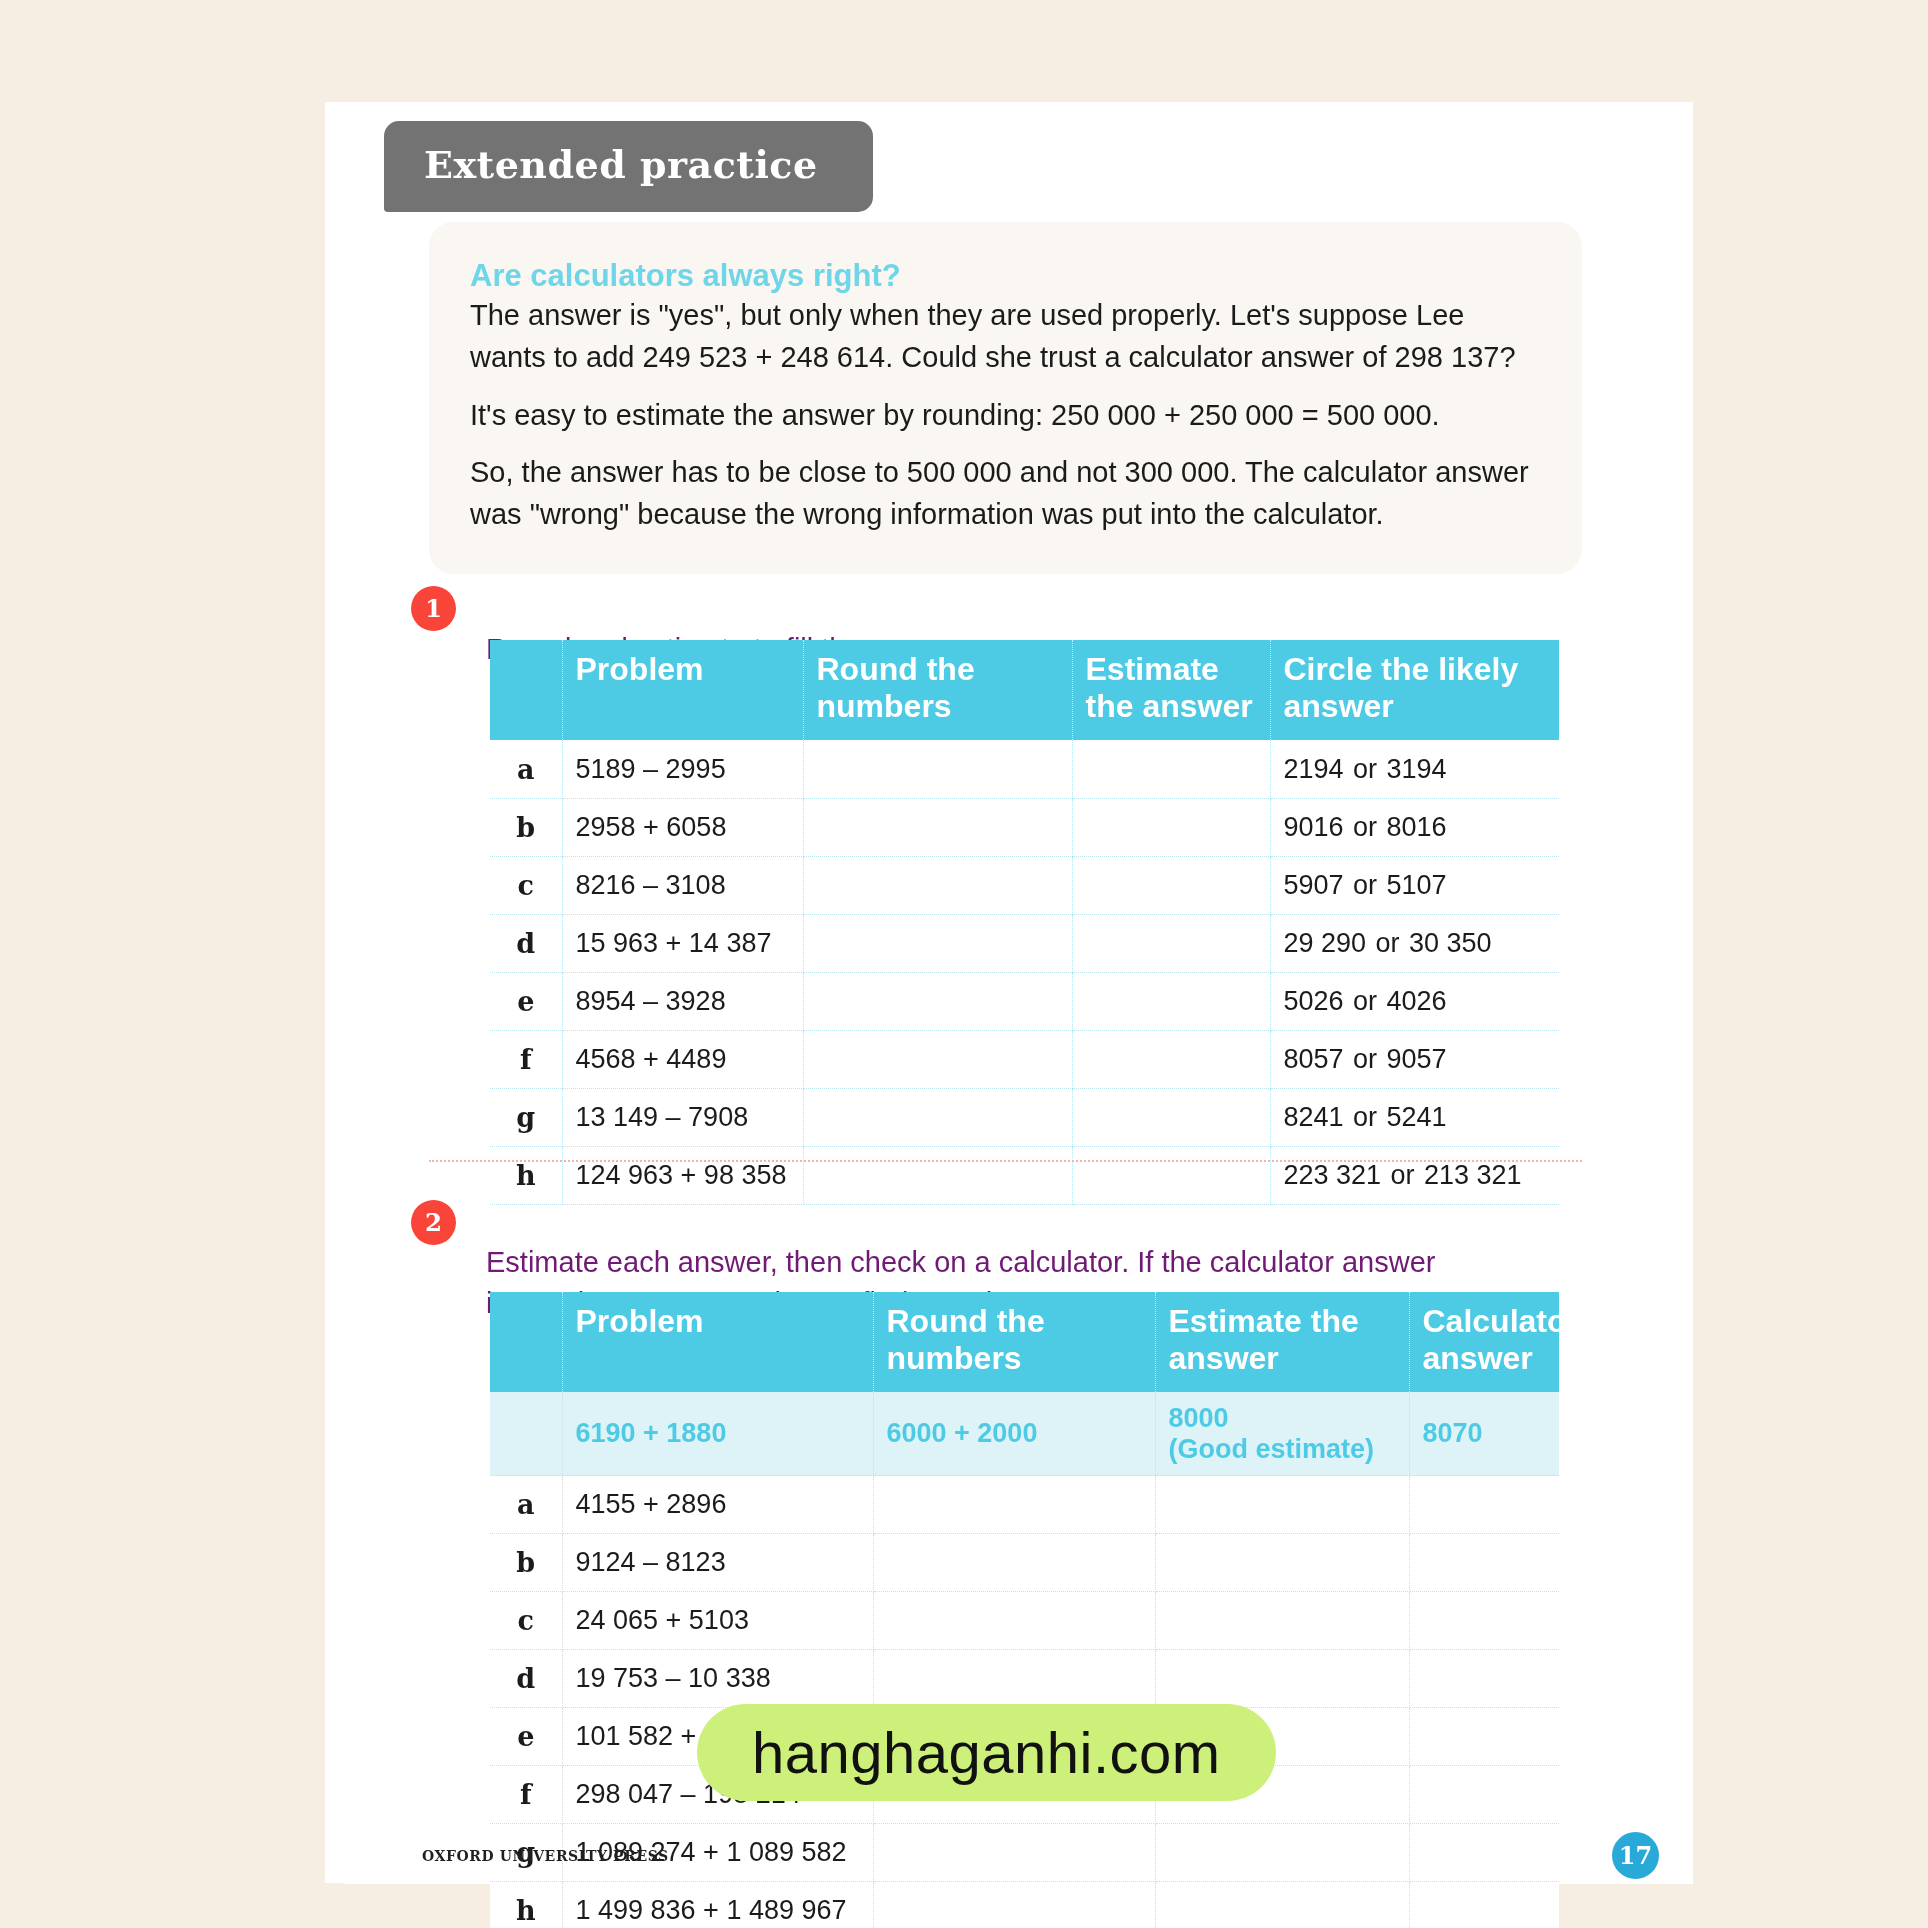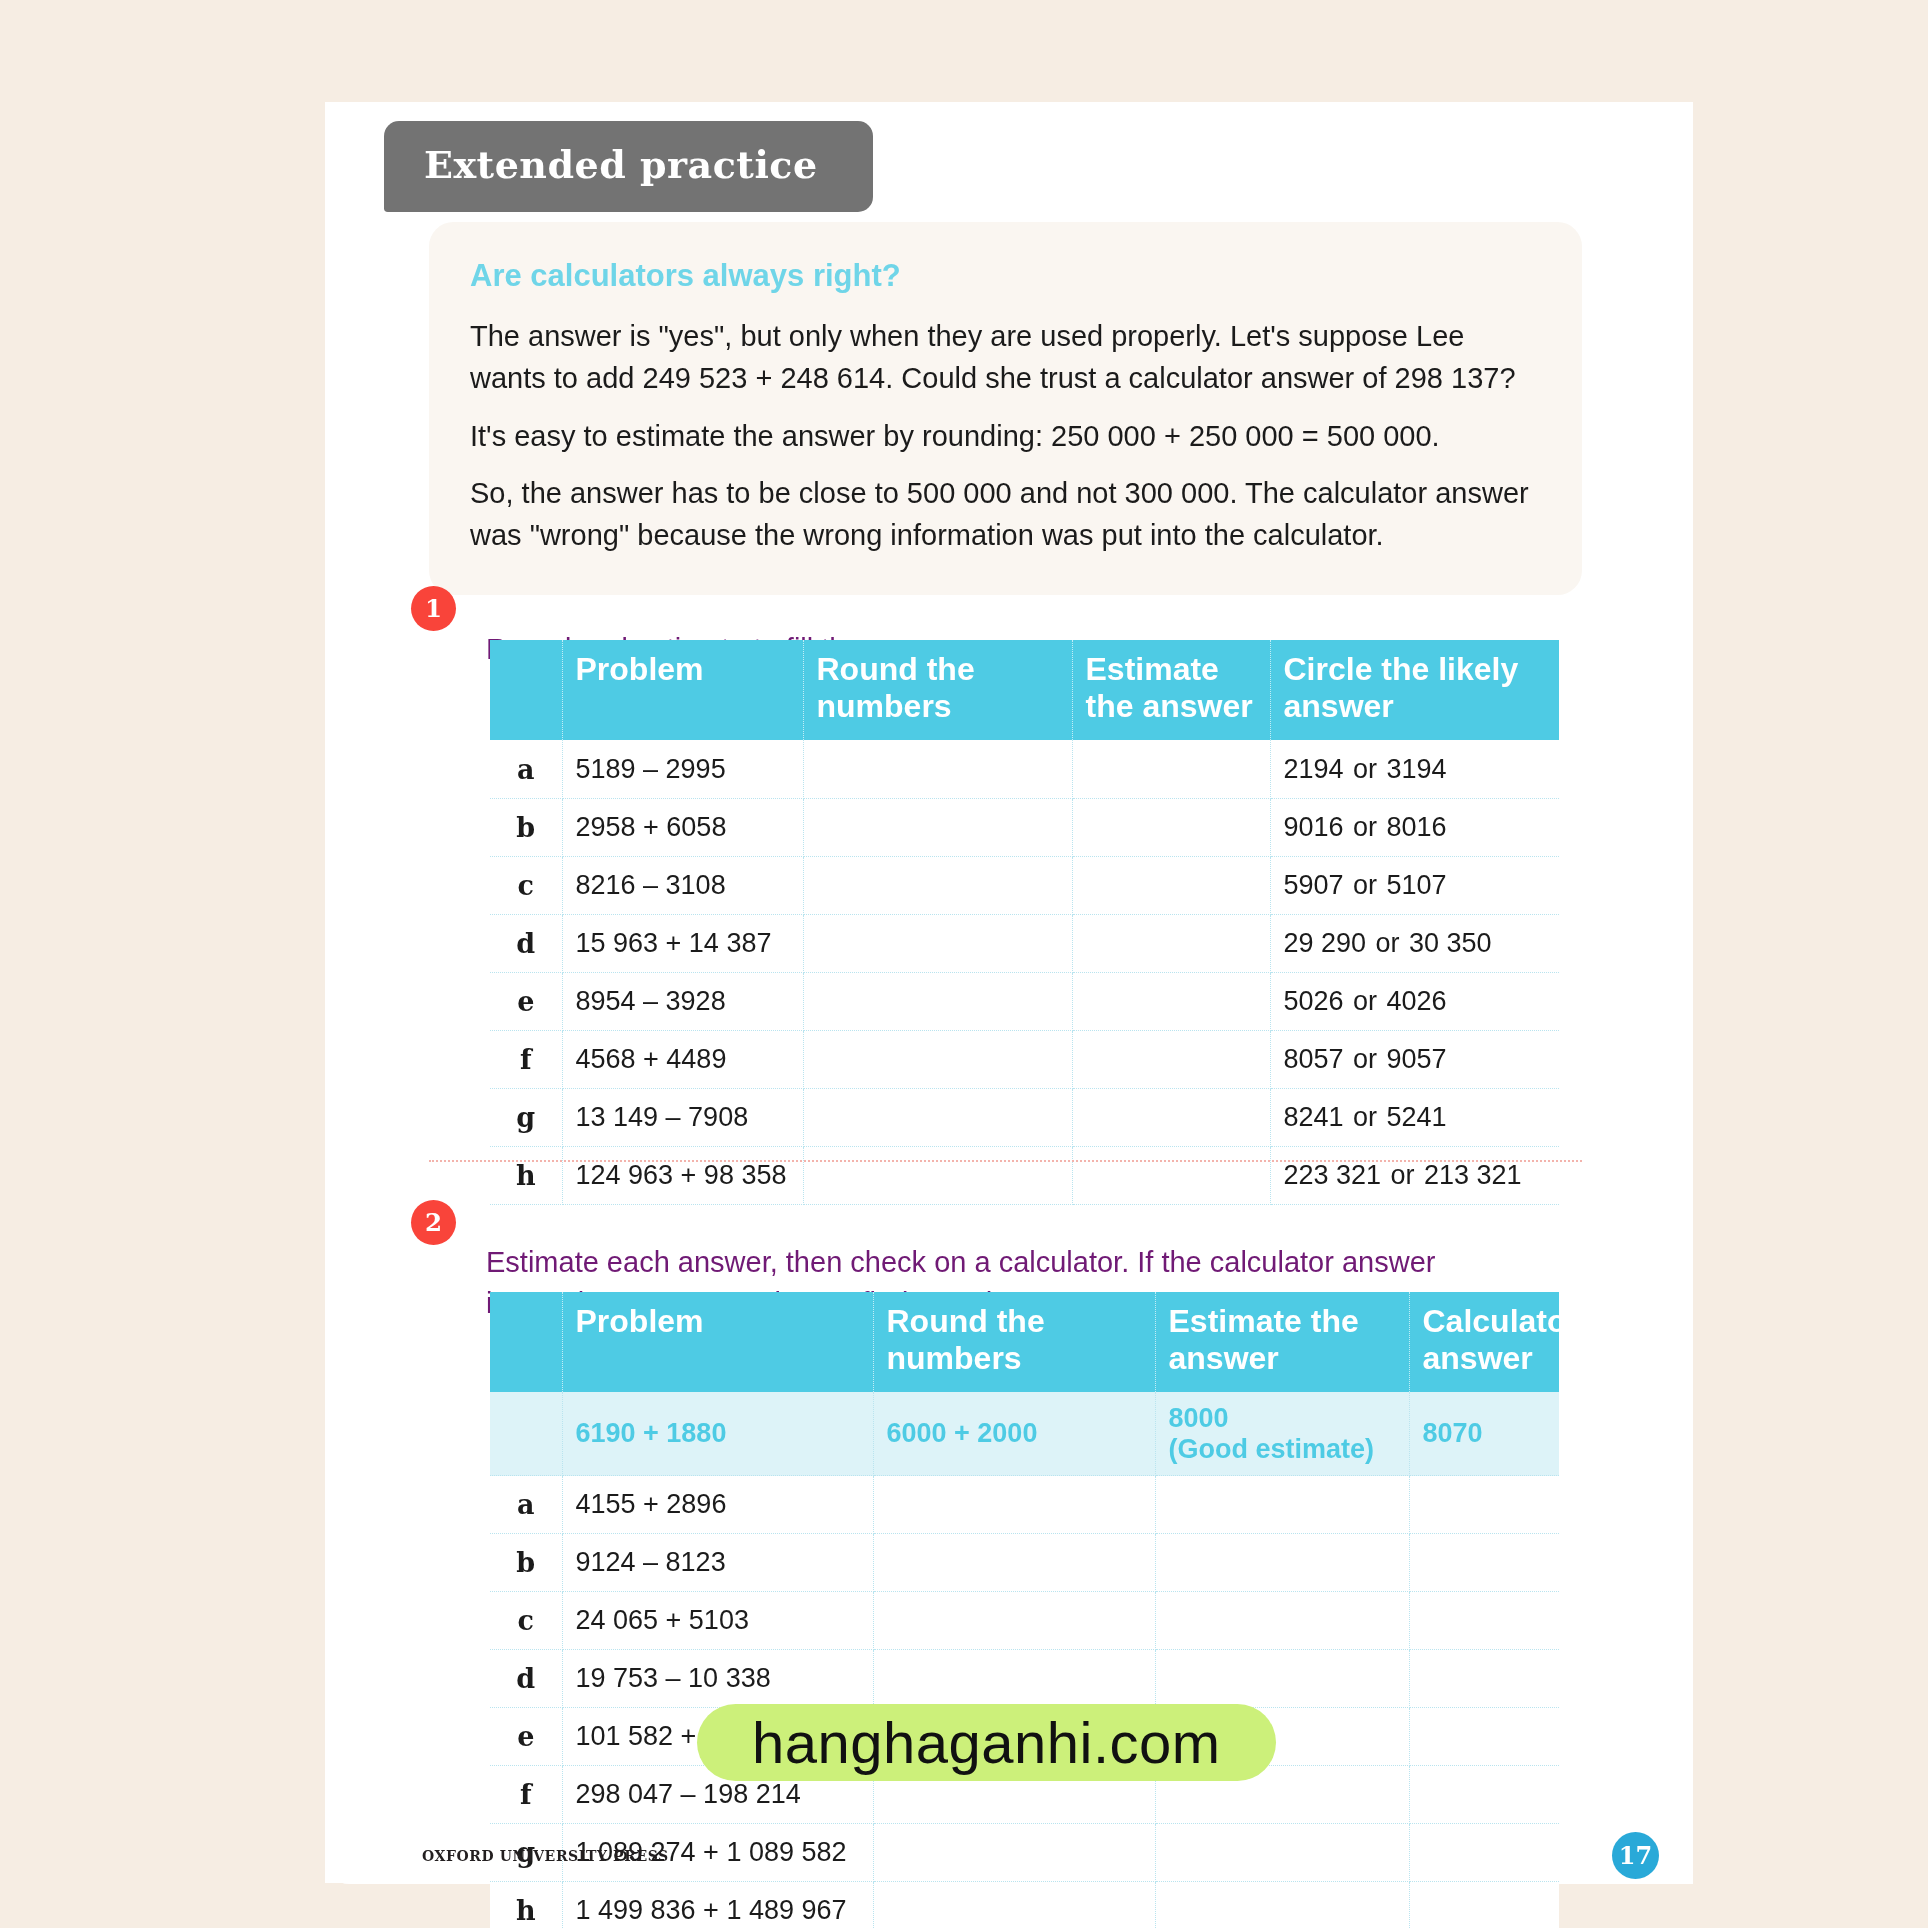--- a/index.html
+++ b/index.html
@@ -75,21 +75,20 @@
     left: 429px; top: 222px;
     width: 1153px;
     background: #faf6f1;
     border-radius: 24.5px;
     padding: 36px 41px 38px 41px;
   }
   .callout-title {
     color: #6fd5e8;
     font-size: 31px;
     font-weight: bold;
-    margin-bottom: 21px;
   }
   .callout p {
     color: #1b1b1b;
     font-size: 29px;
     line-height: 1.46;
     margin-bottom: 15px;
   }
   .callout p:last-child { margin-bottom: 0; }
 
   
@@ -211,21 +210,21 @@
     justify-content: center;
     font-family: "DejaVu Serif", serif;
   }
 
   
   .watermark {
     position: absolute;
     left: 697px; top: 1704px;
     background: #ccf07a;
     border-radius: 66px;
-    padding: 5px 55px;
+    padding: 15px 55px;
     font-size: 58px;
     color: #111111;
     letter-spacing: 0.5px;
     z-index: 60;
   }
 </style>
 </head>
 <body>
 
 <div class="page-bg"></div>

